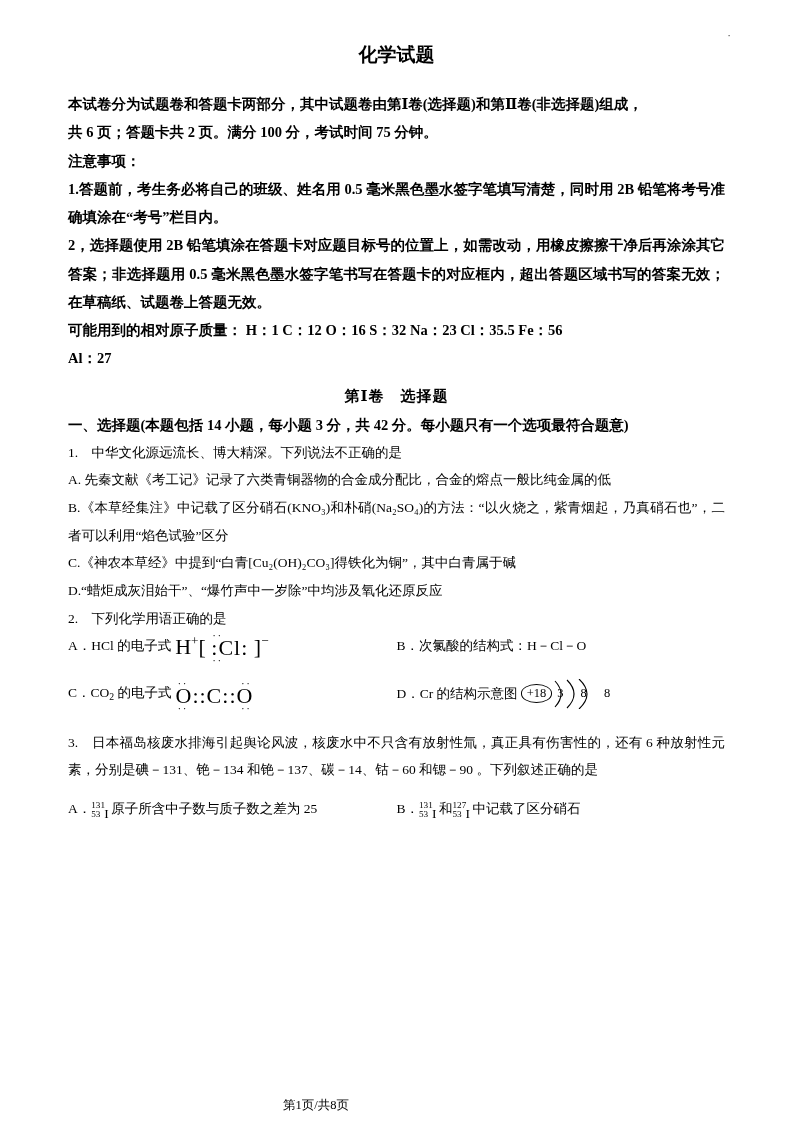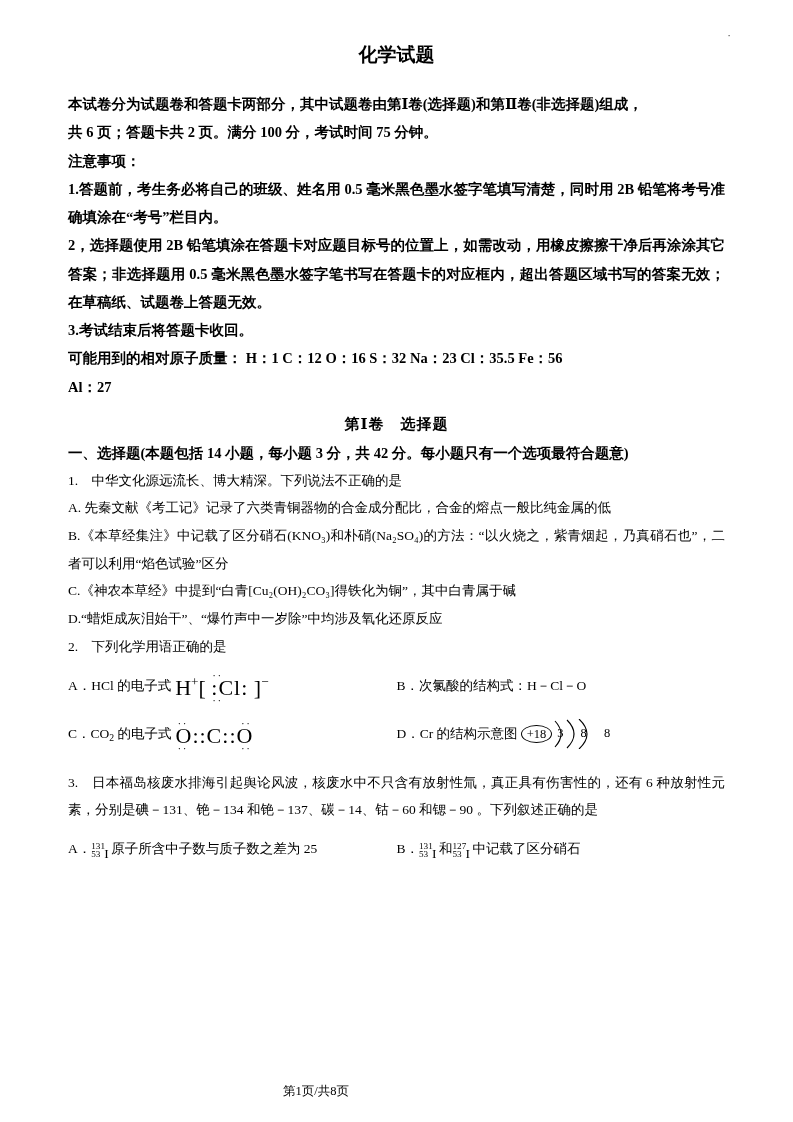--- a/index.html
+++ b/index.html
@@ -169,21 +169,21 @@
     display: inline-block;
     font-size: 12.5px;
     letter-spacing: 7px;
     position: relative;
     top: 0px;
     margin-left: -58px;
     z-index: 2;
   }
   .footer {
     position: absolute;
-    bottom: 22px;
+    bottom: 8px;
     left: 0;
     width: 632px;
     text-align: center;
     font-size: 12.5px;
     color: #000;
   }
   .sp { display: inline-block; width: 10px; }
 </style>
 </head>
 <body>
@@ -192,21 +192,20 @@
 
   <div class="dot-tr">·</div>
 
   <div class="title-sub">化学试题</div>
 
   <p class="para bold">本试卷分为试题卷和答题卡两部分，其中试题卷由第Ⅰ卷(选择题)和第Ⅱ卷(非选择题)组成，</p>
   <p class="para bold">共 6 页；答题卡共 2 页。满分 100 分，考试时间 75 分钟。</p>
   <p class="para bold">注意事项：</p>
   <p class="para bold">1.答题前，考生务必将自己的班级、姓名用 0.5 毫米黑色墨水签字笔填写清楚，同时用 2B 铅笔将考号准确填涂在“考号”栏目内。</p>
   <p class="para bold">2，选择题使用 2B 铅笔填涂在答题卡对应题目标号的位置上，如需改动，用橡皮擦擦干净后再涂涂其它答案；非选择题用 0.5 毫米黑色墨水签字笔书写在答题卡的对应框内，超出答题区域书写的答案无效；在草稿纸、试题卷上答题无效。</p>
-  <p class="para bold">3.考试结束后将答题卡收回。</p>
   <p class="para bold">可能用到的相对原子质量： H：1   C：12   O：16   S：32   Na：23   Cl：35.5   Fe：56</p>
   <p class="para bold">Al：27</p>
 
   <div class="sec-center">第Ⅰ卷　选择题</div>
 
   <div class="q-head">一、选择题(本题包括 14 小题，每小题 3 分，共 42 分。每小题只有一个选项最符合题意)</div>
 
   <p class="q">
     <span>1.</span>
     <span class="sp"></span><span>中华文化源远流长、博大精深。下列说法不正确的是</span>
@@ -214,21 +213,21 @@
   <p class="opt">A. 先秦文献《考工记》记录了六类青铜器物的合金成分配比，合金的熔点一般比纯金属的低</p>
   <p class="opt">B.《本草经集注》中记载了区分硝石(KNO₃)和朴硝(Na₂SO₄)的方法：“以火烧之，紫青烟起，乃真硝石也”，二者可以利用“焰色试验”区分</p>
   <p class="opt">C.《神农本草经》中提到“白青[Cu₂(OH)₂CO₃]得铁化为铜”，其中白青属于碱</p>
   <p class="opt">D.“蜡炬成灰泪始干”、“爆竹声中一岁除”中均涉及氧化还原反应</p>
 
   <p class="q">
     <span>2.</span>
     <span class="sp"></span><span>下列化学用语正确的是</span>
   </p>
 
-  <div class="opt-row" style="margin-top:12px;align-items:center;">
+  <div class="opt-row" style="margin-top:0;align-items:center;">
     <div class="opt-col">
       <span>A．HCl 的电子式</span>
       <span class="lewis" style="margin-left:4px;">
         H<sup style="font-size:0.6em; vertical-align:0.7em;">+</sup>[
         <span style="position:relative; display:inline-block;">
           <span class="dots-top" style="left:1px;">··</span>
           <span style="letter-spacing:1px;">:Cl:</span>
           <span class="dots-bot" style="left:1px;">··</span>
         </span>
         ]<sup style="font-size:0.6em; vertical-align:0.7em;">−</sup>

